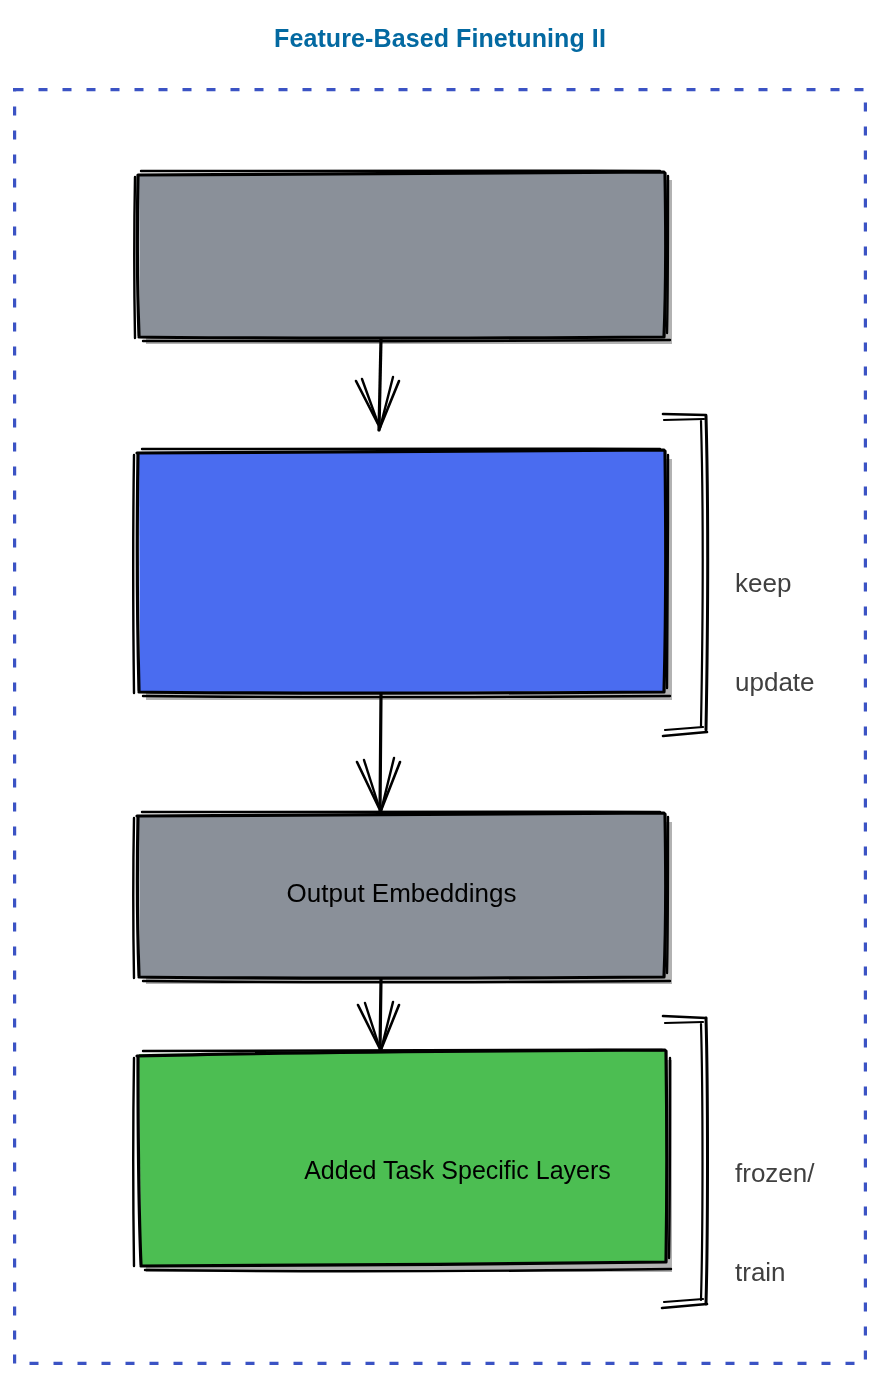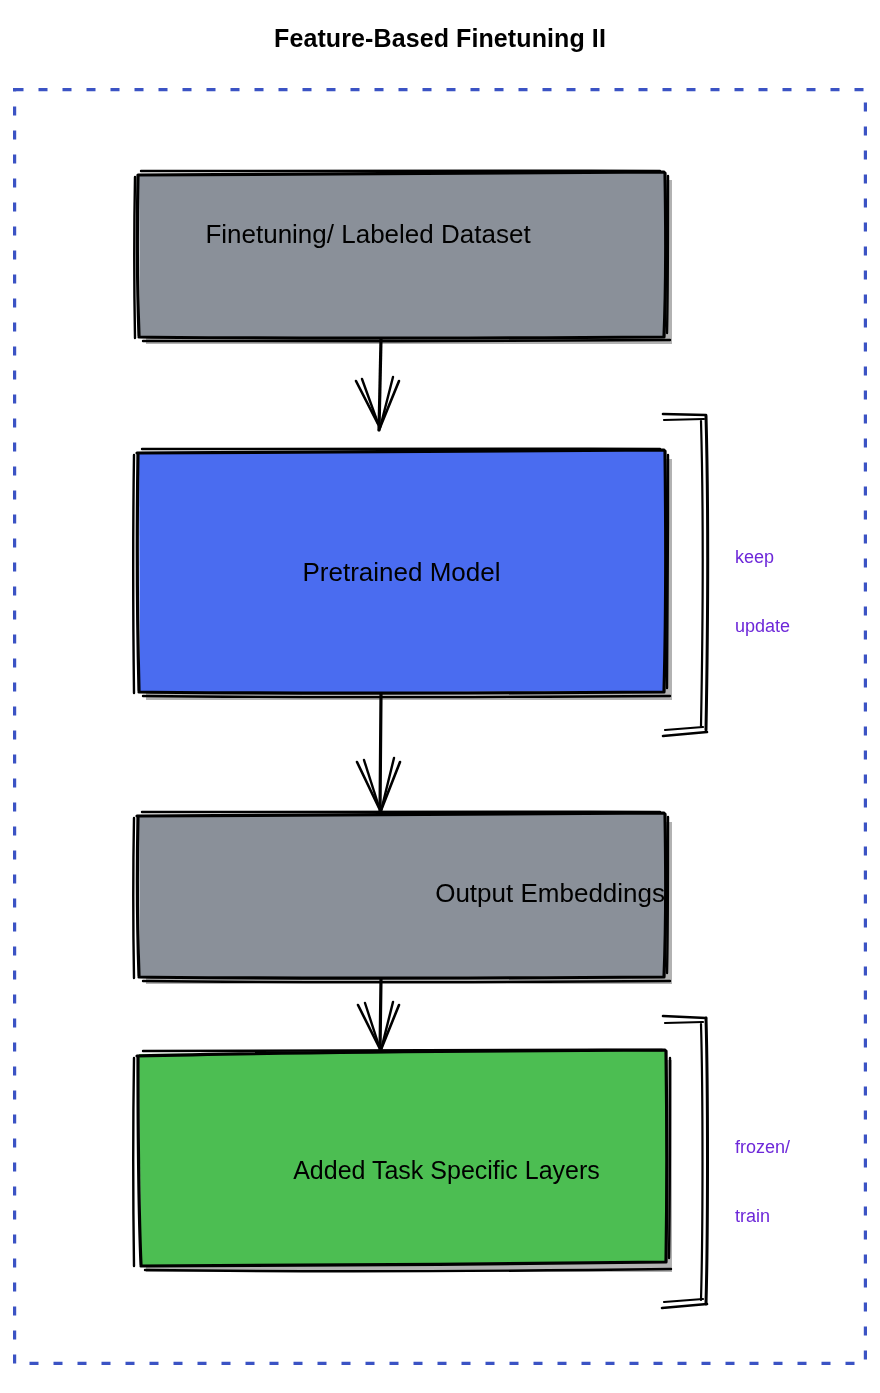--- a/index.html
+++ b/index.html
@@ -24,21 +24,21 @@
   
   #diagram-title {
     position: absolute;
     left: 0;
     top: 24px;
     width: 880px;
     text-align: center;
     font-size: 25px;
     font-weight: 600;
     letter-spacing: 0.1px;
-    color: #000000;
+    color: #0369a1;
     white-space: nowrap;
   }
 
   
   #outer-frame {
     position: absolute;
     left: 13px;
     top: 88px;
     width: 854px;
     height: 1277px;
@@ -62,22 +62,22 @@
     color: #000000;
     font-size: 26px;
     line-height: 1.15;
     white-space: nowrap;
     text-align: center;
   }
   .node-label.small { font-size: 25px; }
 
   .bracket-label {
     position: absolute;
-    color: #6d28d9;
-    font-size: 18px;
+    color: #404040;
+    font-size: 26px;
     line-height: 1.28;
     white-space: pre;
   }
 
   
   .node-hit {
     position: absolute;
     cursor: default;
   }
 </style>
@@ -177,34 +177,28 @@
           <path d="M706,1018 C708,1090 708,1230 706,1304" stroke-width="3.0"></path>
           <path d="M701,1024 C703,1094 703,1228 701,1300" stroke-width="2.2"></path>
           <path d="M662,1308 L707,1304" stroke-width="2.6"></path>
           <path d="M664,1302 L703,1299" stroke-width="2.2"></path>
         </g>
 
       </g>
     </svg>
   </div>
 
-  <div class="node-hit" style="left:138px; top:172px; width:527px; height:166px;">
-    <div class="node-label" style="left:0; top:48px; width:460px;">Finetuning/ Labeled Dataset</div>
-  </div>
-
-  <div class="node-hit" style="left:138px; top:450px; width:527px; height:243px;">
-    <div class="node-label" style="left:0; top:108px; width:527px;">Pretrained Model</div>
-  </div>
+
 
   <div class="node-hit" style="left:138px; top:813px; width:527px; height:164px;">
-    <div class="node-label" style="left:0; top:66px; width:527px;text-align:right;">Output Embeddings</div>
+    <div class="node-label" style="left:0; top:66px; width:527px;">Output Embeddings</div>
   </div>
 
   <div class="node-hit" style="left:138px; top:1050px; width:529px; height:216px;">
-    <div class="node-label small" style="left:0; top:106px; width:617px;">Added Task Specific Layers</div>
+    <div class="node-label small" style="left:11px; top:106px; width:617px;">Added Task Specific Layers</div>
   </div>
 
   <div class="bracket-label" style="left:735px; top:500px;">
     <div>keep</div>
     <div>update</div>
   </div>
 
   <div class="bracket-label" style="left:735px; top:1090px;">
     <div>frozen/</div>
     <div>train</div>

